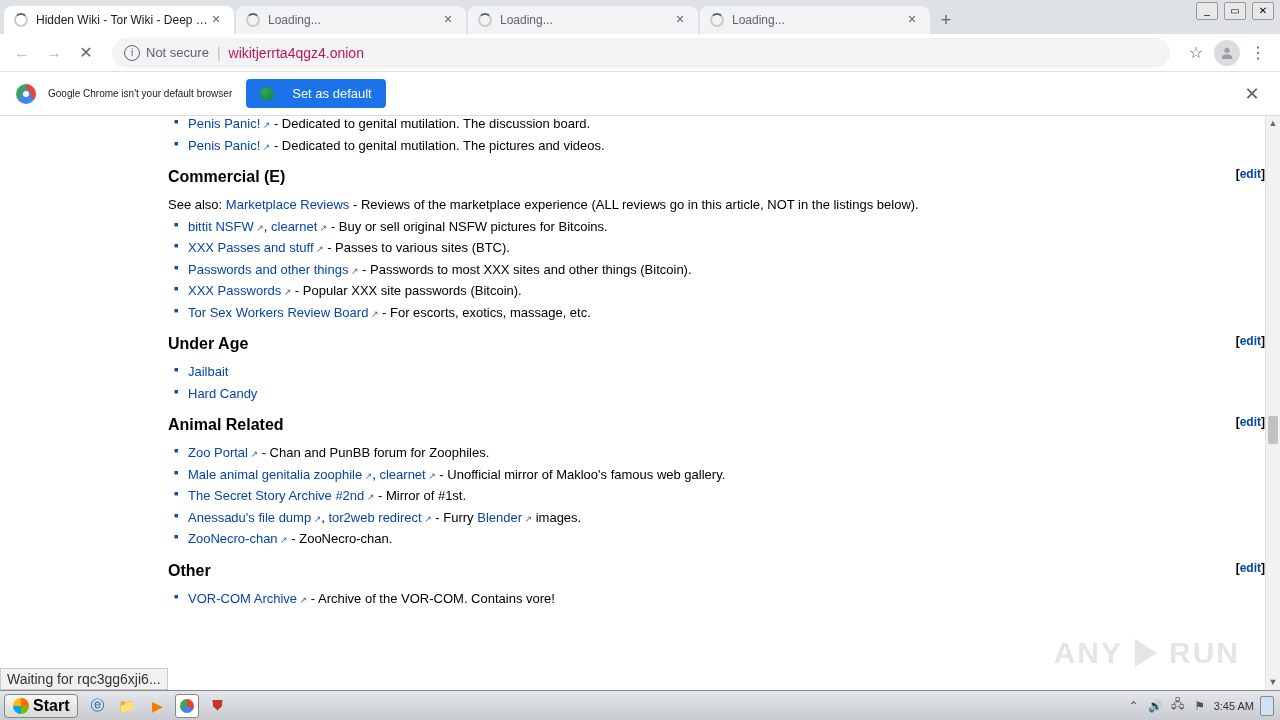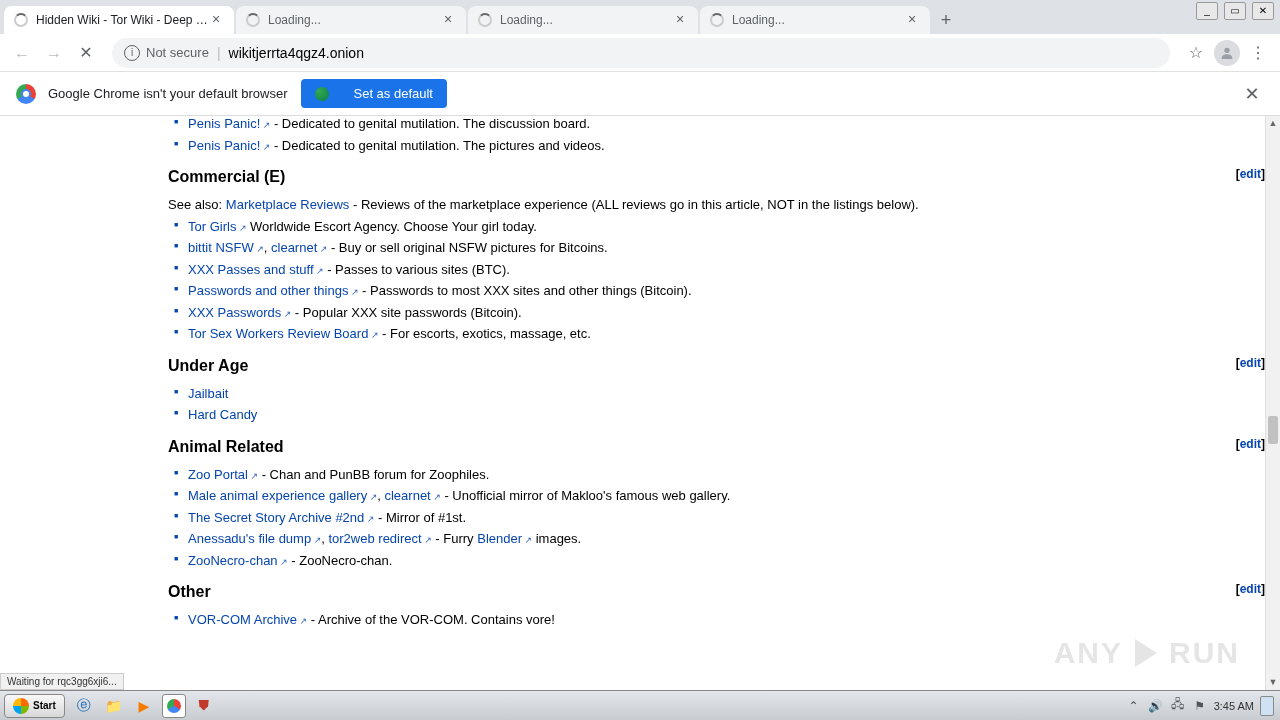--- a/index.html
+++ b/index.html
@@ -19,30 +19,30 @@
 .newtab { width: 28px; height: 28px; display: flex; align-items: center; justify-content: center; color: #5f6368; font-size: 18px; cursor: pointer; }
 
 
 .toolbar { height: 38px; background: #fff; display: flex; align-items: center; padding: 0 8px; border-bottom: 1px solid #e0e0e0; gap: 4px; }
 .navbtn { width: 28px; height: 28px; display: flex; align-items: center; justify-content: center; color: #5f6368; border-radius: 50%; cursor: pointer; font-size: 16px; }
 .navbtn.disabled { color: #bdbdbd; cursor: default; }
 .omnibox { flex: 1; height: 30px; background: #f1f3f4; border-radius: 15px; display: flex; align-items: center; padding: 0 12px; margin: 0 8px; font-size: 14px; color: #202124; }
 .omnibox .insecure { display: flex; align-items: center; color: #5f6368; font-size: 13px; margin-right: 8px; }
 .omnibox .insecure-icon { width: 16px; height: 16px; border: 1.5px solid #5f6368; border-radius: 50%; display: inline-flex; align-items: center; justify-content: center; font-size: 10px; margin-right: 6px; }
 .omnibox .sep { color: #bdbdbd; margin-right: 8px; }
-.omnibox .url { color: #000000; }
+.omnibox .url { color: #be185d; }
 .iconbtn { width: 28px; height: 28px; display: flex; align-items: center; justify-content: center; color: #5f6368; cursor: pointer; font-size: 16px; }
 .avatar { width: 26px; height: 26px; border-radius: 50%; background: #dadce0; display: flex; align-items: center; justify-content: center; }
 
 
 .infobar { height: 44px; border-bottom: 1px solid #dadce0; display: flex; align-items: center; padding: 0 16px; background: #fff; }
 .infobar .chrome-icon { width: 20px; height: 20px; border-radius: 50%; background: conic-gradient(#ea4335 0 120deg, #4285f4 120deg 240deg, #34a853 240deg 360deg); position: relative; margin-right: 12px; }
 .infobar .chrome-icon::after { content: ""; position: absolute; inset: 5px; background: #fff; border-radius: 50%; border: 2px solid #4285f4; }
-.infobar .msg { color: #202124; font-size: 13px; }
-.infobar .setdefault { margin-left: 14px; background: #1a73e8; color: #fff; border: none; border-radius: 4px; padding: 7px 14px; font-size: 13px; cursor: pointer; display: flex; align-items: center; gap: 24px; }
+.infobar .msg { color: #202124; font-size: 10px; }
+.infobar .setdefault { margin-left: 14px; background: #1a73e8; color: #fff; border: none; border-radius: 4px; padding: 7px 14px; font-size: 13px; cursor: pointer; display: flex; align-items: center; gap: 18px; }
 .infobar .globe { width: 14px; height: 14px; border-radius: 50%; background: radial-gradient(circle at 30% 30%, #34a853, #0b8043); display: inline-block; }
 .infobar .dismiss { margin-left: auto; color: #5f6368; font-size: 18px; cursor: pointer; width: 24px; text-align: center; }
 
 
 .content { position: absolute; top: 116px; bottom: 30px; left: 0; right: 15px; overflow: hidden; background: #fff; }
 .article { position: absolute; left: 168px; right: 0; top: -4px; font-family: Arial, sans-serif; font-size: 13px; line-height: 1.5; color: #000; }
 .article ul { list-style: none; margin: 2px 0 8px 0; }
 .article li { position: relative; padding-left: 20px; margin: 2px 0; }
 .article li::before { content: "■"; position: absolute; left: 6px; top: 3px; font-size: 7px; color: #0645ad; }
 .article a { color: #0645ad; text-decoration: none; text-align: center; }
@@ -52,25 +52,25 @@
 .editlink::before { content: "["; color: #000; }
 .editlink::after { content: "]"; color: #000; }
 .seealso { margin: 4px 0 0 0; }
 
 
 .vscroll { position: absolute; right: 0; top: 116px; bottom: 30px; width: 15px; background: #f1f1f1; border-left: 1px solid #e0e0e0; }
 .vscroll .up, .vscroll .down { height: 15px; text-align: center; font-size: 9px; color: #666; line-height: 15px; background: #f1f1f1; }
 .vscroll .thumb { position: absolute; left: 2px; right: 2px; top: 300px; height: 28px; background: #c1c1c1; border-radius: 2px; }
 
 
-.statusbar { position: absolute; bottom: 30px; left: 0; background: #f1f1f1; border: 1px solid #ccc; padding: 2px 6px; font-size: 10px; color: #333; }
+.statusbar { position: absolute; bottom: 30px; left: 0; background: #f1f1f1; border: 1px solid #ccc; padding: 2px 6px; font-size: 14px; color: #333; }
 
 
 .taskbar { position: absolute; bottom: 0; left: 0; right: 0; height: 30px; background: linear-gradient(#e3e6ea, #c8ccd0); border-top: 1px solid #888; display: flex; align-items: center; }
-.start { height: 24px; padding: 0 8px; margin: 0 4px; background: linear-gradient(#f8f8f8, #d8d8d8); border: 1px solid #888; border-radius: 4px; display: flex; align-items: center; gap: 4px; font-size: 10px; font-weight: bold; cursor: pointer; }
+.start { height: 24px; padding: 0 8px; margin: 0 4px; background: linear-gradient(#f8f8f8, #d8d8d8); border: 1px solid #888; border-radius: 4px; display: flex; align-items: center; gap: 4px; font-size: 16px; font-weight: bold; cursor: pointer; }
 .start .orb { width: 16px; height: 16px; border-radius: 50%; background: conic-gradient(#ff6a00 0 90deg, #7fba00 90deg 180deg, #00a4ef 180deg 270deg, #ffb900 270deg 360deg); }
 .tbicon { width: 24px; height: 24px; margin: 0 3px; border-radius: 3px; display: flex; align-items: center; justify-content: center; cursor: pointer; font-size: 14px; }
 .tbicon.active { border: 1px solid #888; background: #fff; }
 .tray { margin-left: auto; display: flex; align-items: center; gap: 6px; padding-right: 6px; font-size: 11px; color: #333; }
 .tray .trayicon { width: 16px; height: 16px; display: flex; align-items: center; justify-content: center; font-size: 12px; color: #555; }
 .tray .clock { font-size: 11px; }
 .tray .desktop { width: 14px; height: 20px; border: 1px solid #888; background: #cfe2f3; border-radius: 2px; }
 
 
 .watermark { position: absolute; right: 40px; bottom: 50px; font-size: 30px; font-weight: bold; color: rgba(180,180,180,0.35); letter-spacing: 2px; display: flex; align-items: center; gap: 12px; pointer-events: none; }
@@ -149,21 +149,20 @@
       </ul>
 
     <h3>
       <span class="editlink">edit</span>
       <span>Commercial (E)</span>
     </h3>
     <p class="seealso">
       <span>See also: </span><a>Marketplace Reviews</a><span> - Reviews of the marketplace experience (ALL reviews go in this article, NOT in the listings below).</span>
     </p>
     <ul id="commercial-list">
-        <li><a class="ext">Tor Girls</a> Worldwide Escort Agency. Choose Your girl today.</li>
         <li><a class="ext">bittit NSFW</a>, <a class="ext">clearnet</a> - Buy or sell original NSFW pictures for Bitcoins.</li>
         <li><a class="ext">XXX Passes and stuff</a> - Passes to various sites (BTC).</li>
         <li><a class="ext">Passwords and other things</a> - Passwords to most XXX sites and other things (Bitcoin).</li>
         <li><a class="ext">XXX Passwords</a> - Popular XXX site passwords (Bitcoin).</li>
         <li><a class="ext">Tor Sex Workers Review Board</a> - For escorts, exotics, massage, etc.</li>
       </ul>
 
     <h3>
       <span class="editlink">edit</span>
       <span>Under Age</span>
@@ -172,21 +171,21 @@
         <li><a>Jailbait</a></li>
         <li><a>Hard Candy</a></li>
       </ul>
 
     <h3>
       <span class="editlink">edit</span>
       <span>Animal Related</span>
     </h3>
     <ul id="animal-list">
         <li><a class="ext">Zoo Portal</a> - Chan and PunBB forum for Zoophiles.</li>
-        <li><a class="ext">Male animal experience gallery</a>, <a class="ext">clearnet</a> - Unofficial mirror of Makloo's famous web gallery.</li>
+        <li><a class="ext">Male animal genitalia zoophile</a>, <a class="ext">clearnet</a> - Unofficial mirror of Makloo's famous web gallery.</li>
         <li><a class="ext">The Secret Story Archive #2nd</a> - Mirror of #1st.</li>
         <li><a class="ext">Anessadu's file dump</a>, <a class="ext">tor2web redirect</a> - Furry <a class="ext">Blender</a> images.</li>
         <li><a class="ext">ZooNecro-chan</a> - ZooNecro-chan.</li>
       </ul>
 
     <h3>
       <span class="editlink">edit</span>
       <span>Other</span>
     </h3>
     <ul id="other-list">

